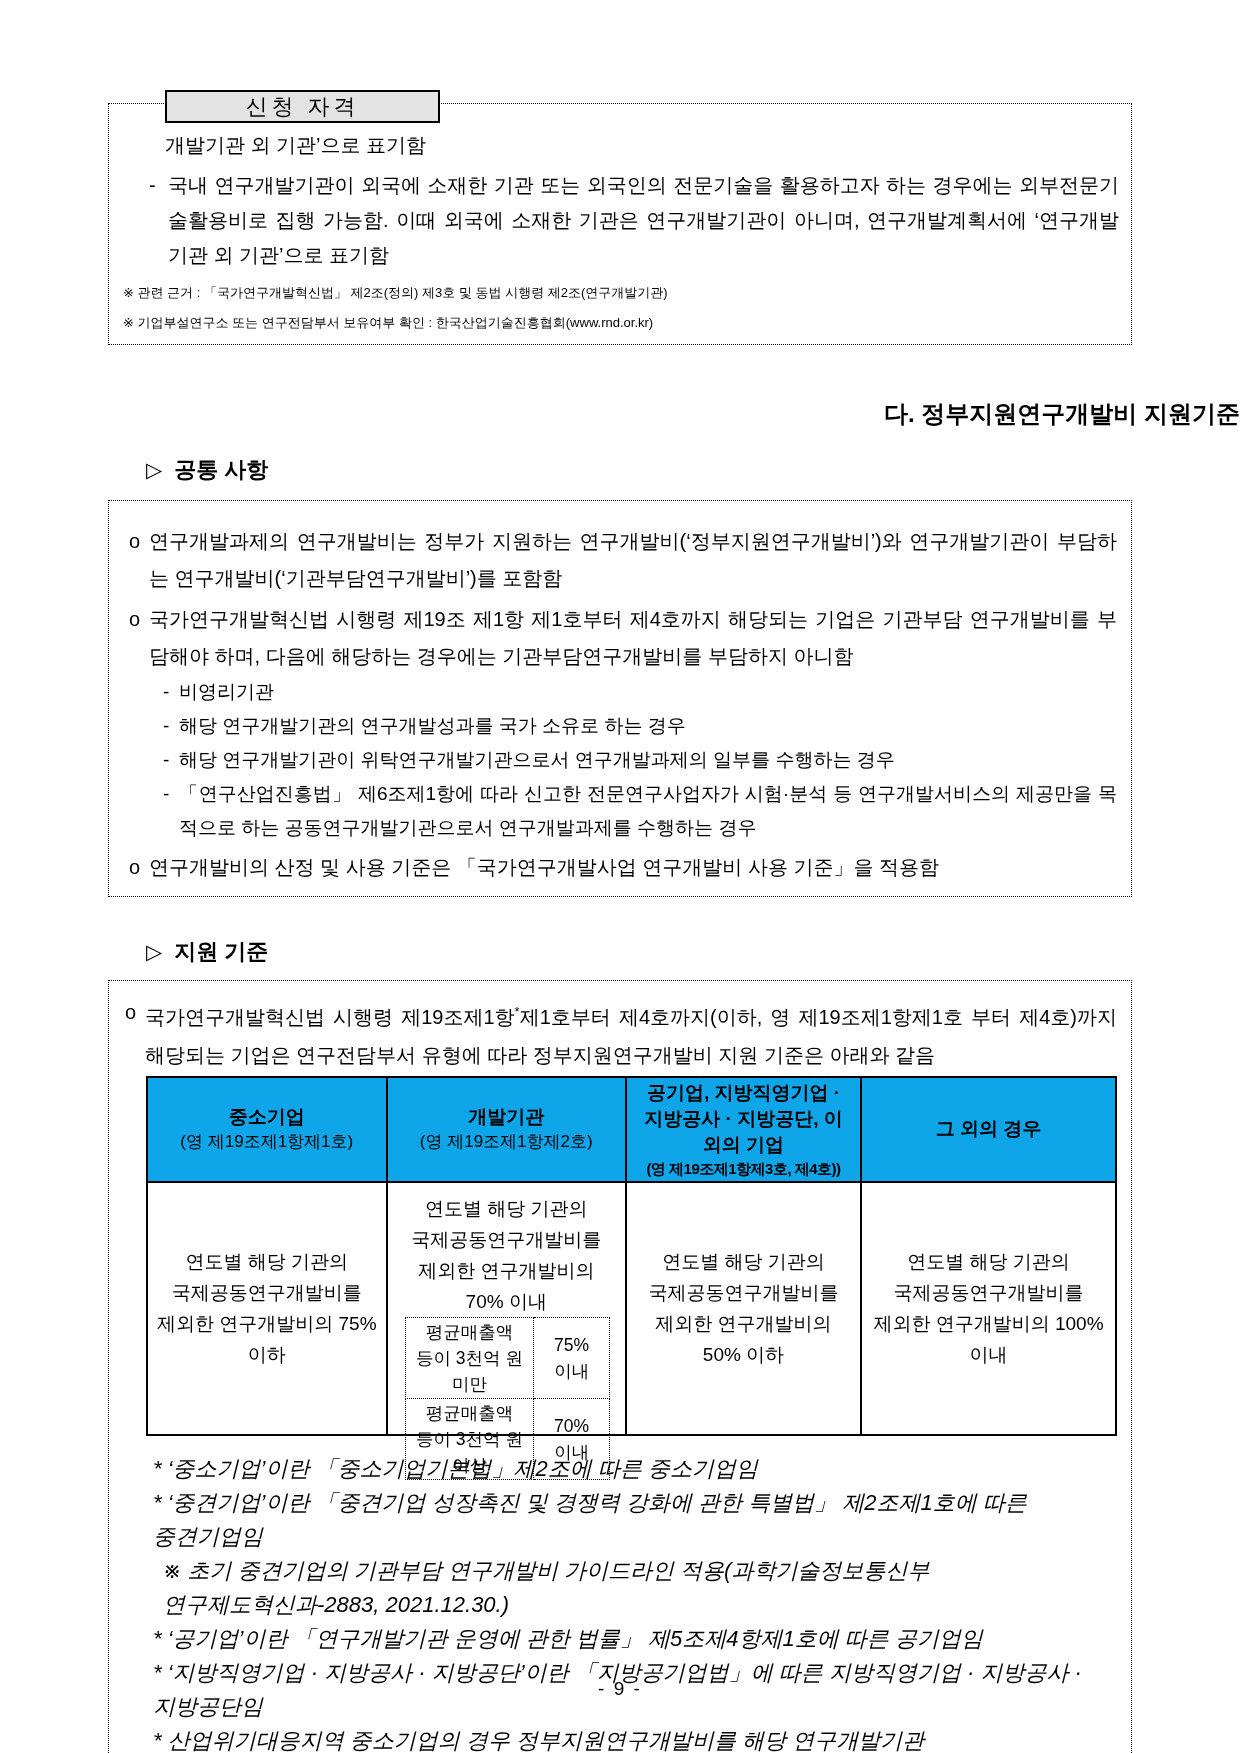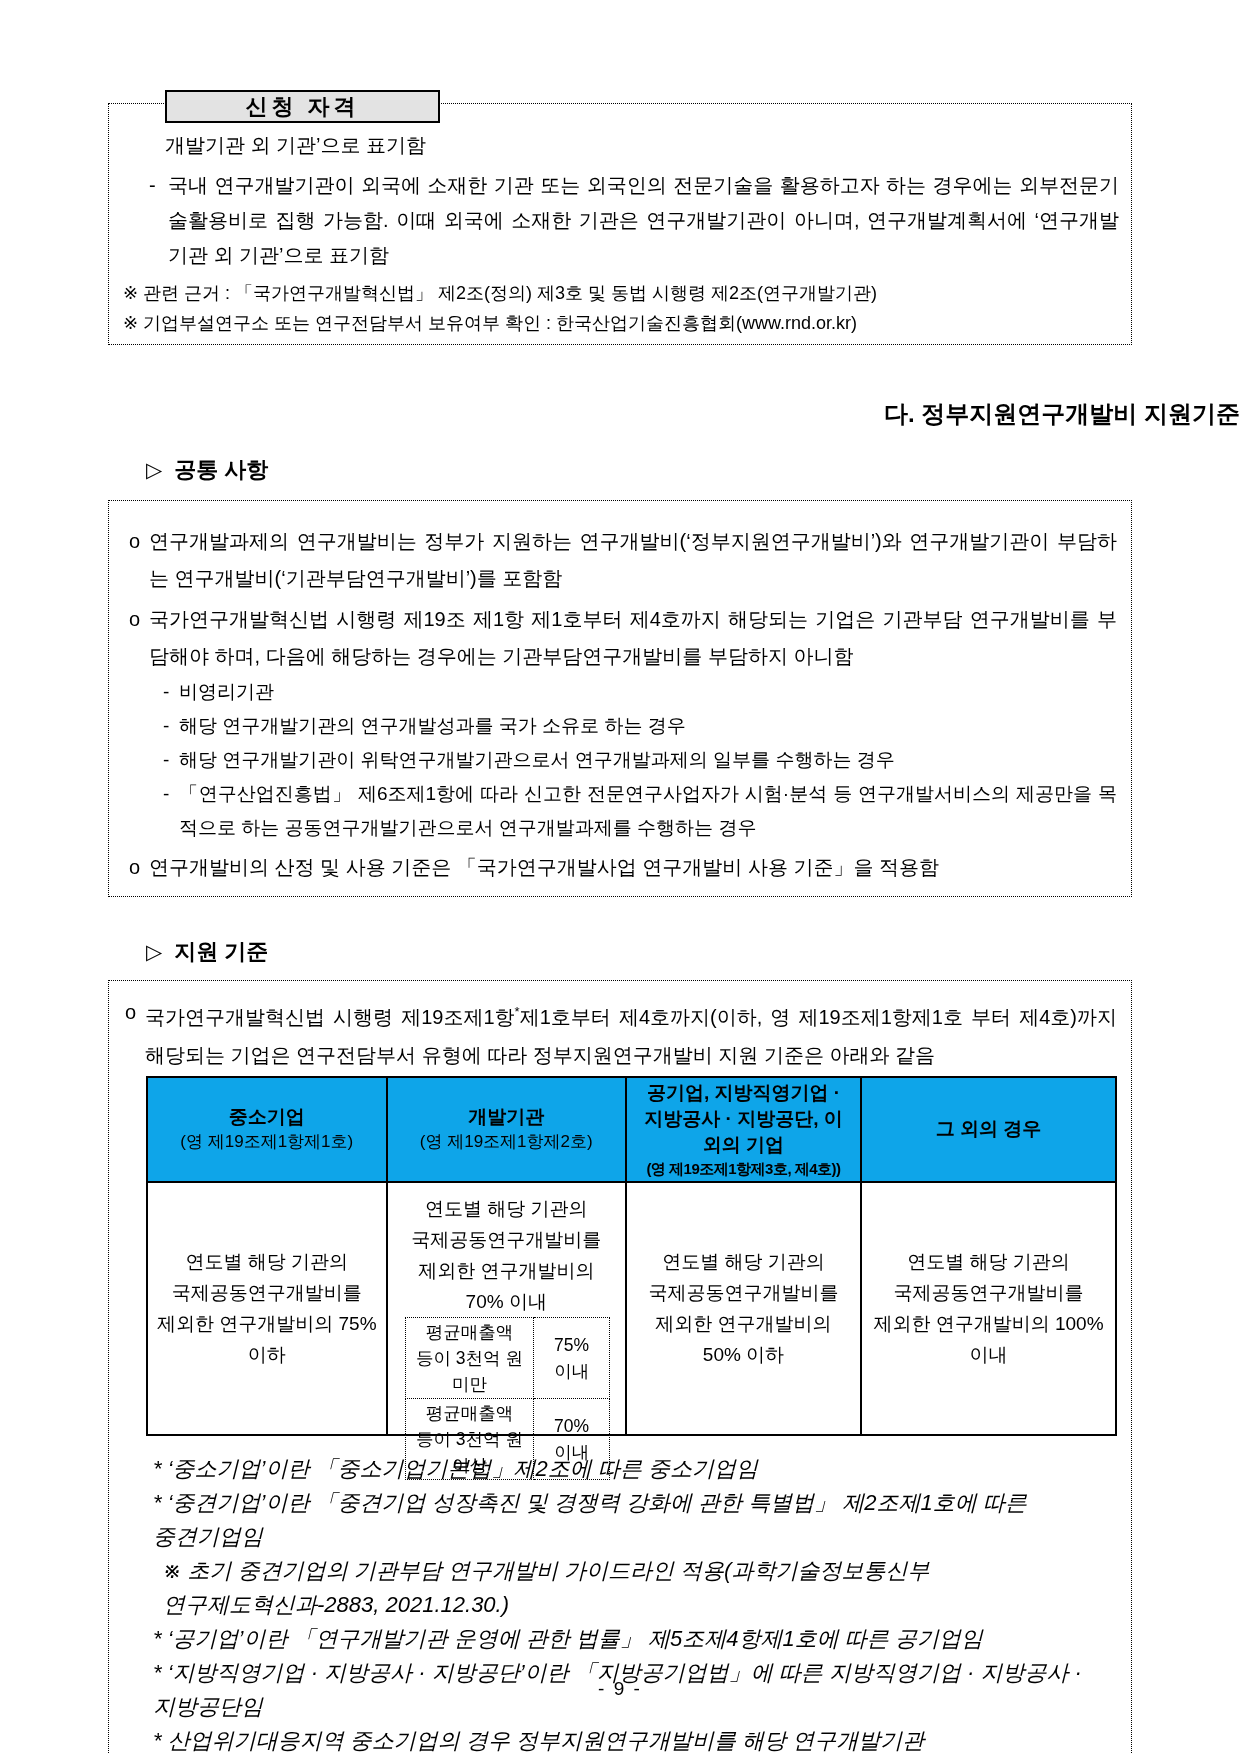--- a/index.html
+++ b/index.html
@@ -15,31 +15,31 @@
   .dashed-box {
     margin-left:108px; width:1024px;
     border:1px dotted #000;
   }
 
   
   .box1 { margin-top:103px; position:relative; padding:22px 12px 6px 12px; }
   .box1-label {
     position:absolute; top:-14px; left:56px; width:275px; height:33px;
     background:#e3e3e3; border:2px solid #000;
-    font-size:22px; font-weight:bold; text-align:center; line-height:29px;
+    font-size:22px; font-weight:normal; text-align:center; line-height:29px;
     letter-spacing:4px;
   }
   .box1-line1 { margin:2px 0 6px 44px; font-size:20px; line-height:34px; }
   .hang { display:flex; align-items:flex-start; }
   .hang .marker { flex:0 0 auto; }
   .hang .btext { flex:1 1 auto; text-align:justify; word-break:normal; }
   .box1-bullet { margin-left:28px; font-size:20px; line-height:35px; }
   .box1-bullet .marker { width:19px; }
   .box1-notes { margin:5px 0 0 2px; }
-  .box1-note { font-size:18px; line-height:30px; }
+  .box1-note { font-size:13px; line-height:30px; }
 
   
   .sec-heading { margin:54px 0 0 118px; font-size:24px; font-weight:bold; line-height:30px;text-align:right; }
   .sub-heading { font-size:22px; font-weight:bold; line-height:30px; }
   .sub-heading .tri { font-size:21px; margin-right:12px; font-weight:normal; }
   .sub1 { margin:26px 0 0 146px; }
   .sub2 { margin:40px 0 0 146px; }
 
   
   .box2 { margin-top:15px; padding:22px 14px 10px 12px; }

